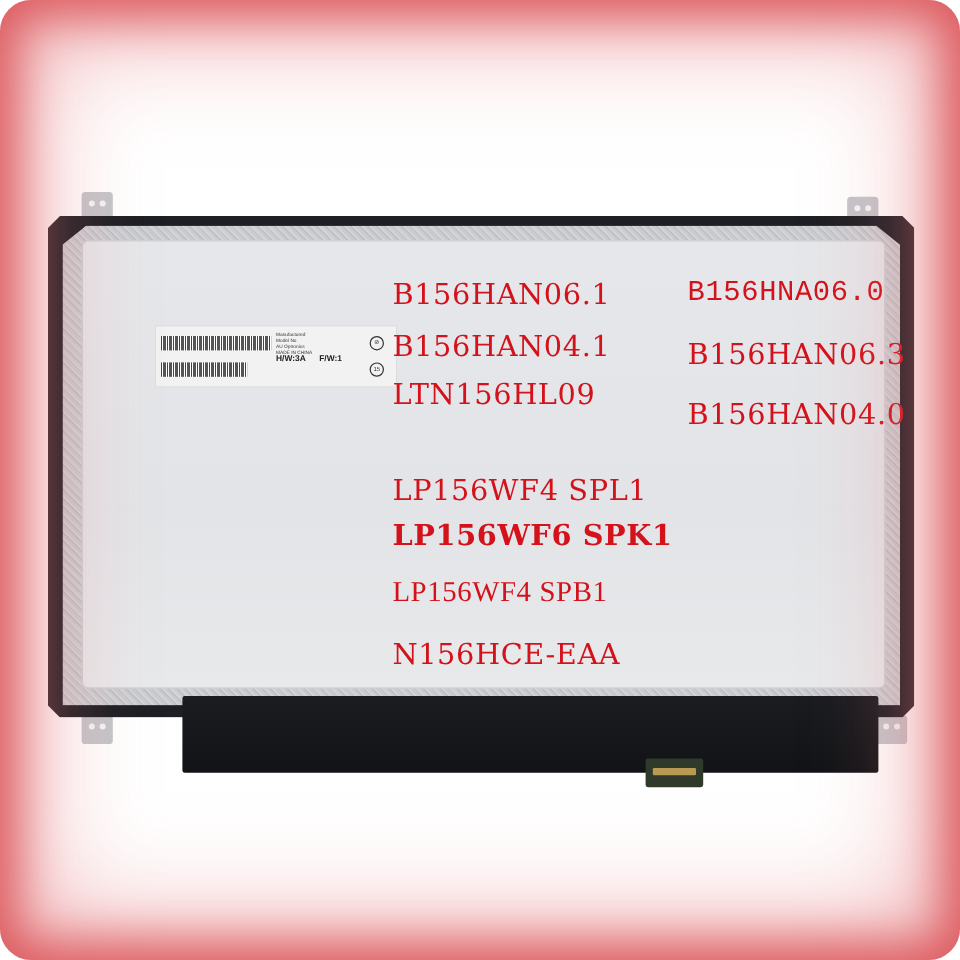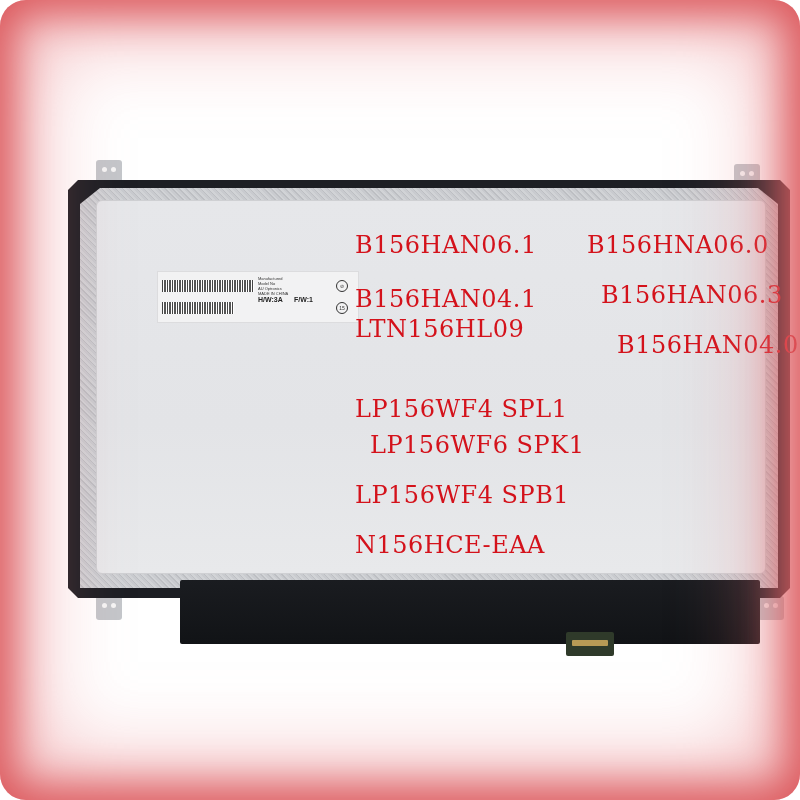--- a/index.html
+++ b/index.html
@@ -8,21 +8,21 @@
       background: #ffffff;
       font-family: "Liberation Sans", sans-serif;
     }
     .frame {
       position: absolute; inset: 0;
       box-shadow: inset 0 0 40px 14px #dc5a5e, inset 0 0 90px 30px rgba(230,120,125,0.55);
       border-radius: 26px;
       pointer-events: none; z-index: 10;
     }
     .panel {
-      position: absolute; left: 40px; top: 180px; width: 646px; height: 422px; margin-left: 28px;
+      position: absolute; left: 40px; top: 180px; width: 646px; height: 422px;
     }
     .bezel {
       position: absolute; left: 0; top: 0; width: 722px; height: 418px;
       background: #1d1f24;
       clip-path: polygon(10px 0, 712px 0, 722px 10px, 722px 408px, 712px 418px, 10px 418px, 0 408px, 0 10px);
     }
     .metal {
       position: absolute; left: 12px; top: 8px; width: 698px; height: 400px;
       background: repeating-linear-gradient(45deg, #c9cbcf 0 2px, #bdbfc3 2px 3px, #d1d3d6 3px 5px);
       clip-path: polygon(20px 0, 678px 0, 698px 16px, 698px 400px, 0 400px, 0 16px);
@@ -108,28 +108,28 @@
       <div class="barcode" style="left:4px; top:30px; width:72px;"></div>
       <div class="label-text" style="left:100px; top:4px;">Manufactured<br>Model No<br>AU Optronics<br>MADE IN CHINA</div>
       <div class="hwfw" style="left:100px; top:24px;">H/W:3A</div>
       <div class="hwfw" style="left:136px; top:24px;">F/W:1</div>
       <div class="cert" style="left:178px; top:8px;">⊘</div>
       <div class="cert" style="left:178px; top:30px;">15</div>
     </div>
 
     <div class="models">
       <div class="model" style="left:0; top:0;">B156HAN06.1</div>
-      <div class="model" style="left:0; top:54px;text-align:center;">B156HAN04.1</div>
+      <div class="model" style="left:0; top:44px;text-align:center;">B156HAN04.1</div>
       <div class="model" style="left:0; top:84px;">LTN156HL09</div>
       <div class="model" style="left:0; top:164px;">LP156WF4 SPL1</div>
-      <div class="model" style="left:15px; top:200px;">LP156WF6 SPK1</div>
-      <div class="model" style="left:0; top:250px;">LP156WF4 SPB1</div>
+      <div class="model" style="left:0; top:200px;font-weight:bold;">LP156WF6 SPK1</div>
+      <div class="model" style="left:0; top:250px;font-family:Liberation Serif, serif;">LP156WF4 SPB1</div>
       <div class="model" style="left:0; top:300px;">N156HCE-EAA</div>
 
-      <div class="model" style="left:232px; top:0;">B156HNA06.0</div>
+      <div class="model" style="left:246px; top:0;font-family:Liberation Mono, monospace;">B156HNA06.0</div>
       <div class="model" style="left:246px; top:50px;">B156HAN06.3</div>
-      <div class="model" style="left:262px; top:100px;">B156HAN04.0</div>
+      <div class="model" style="left:246px; top:100px;">B156HAN04.0</div>
     </div>
   </div>
 
   <div class="flex-cable"></div>
   <div class="connector"></div>
 </div>
 
 </body></html>

